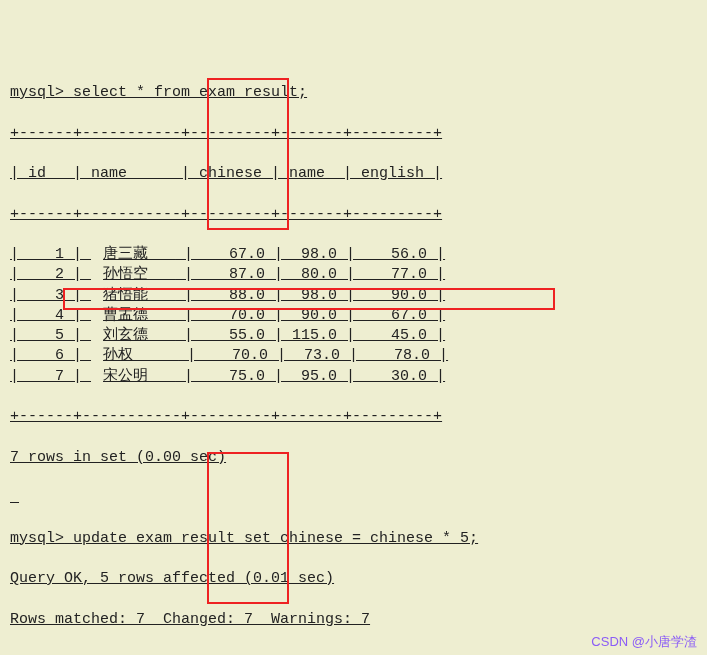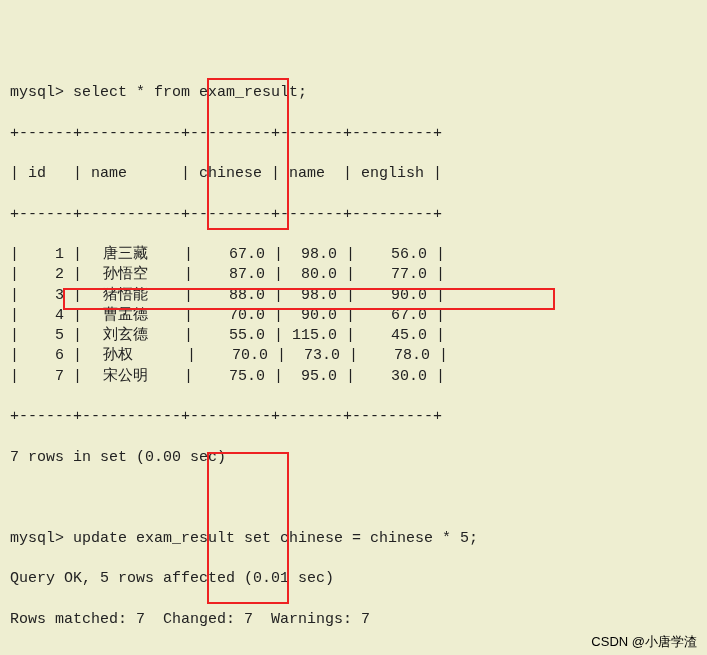--- a/index.html
+++ b/index.html
@@ -22,26 +22,26 @@
     }
     .highlight-cmd {
       position: absolute;
       border: 2px solid #e22;
       pointer-events: none;
     }
     .watermark {
       position: absolute;
       right: 10px;
       bottom: 4px;
-      color: #000000;
+      color: #8b5cf6;
       font-size: 13px;
       font-family: sans-serif;
       margin-top: 30px;
     }
-    .ln { display: block; }
+    .ln { display: block; text-decoration: underline; }
     .cjk { font-family: 'SimSun', 'Courier New', monospace; margin-left: 12px; }
   </style>
 </head>
 <body>
 
 
 
 <span class="ln"><span>mysql&gt;</span> <span>select * from exam_result;</span></span>
 <span class="ln">+------+-----------+---------+-------+---------+</span>
 <span class="ln">| id   | name      | chinese | name  | english |</span>

